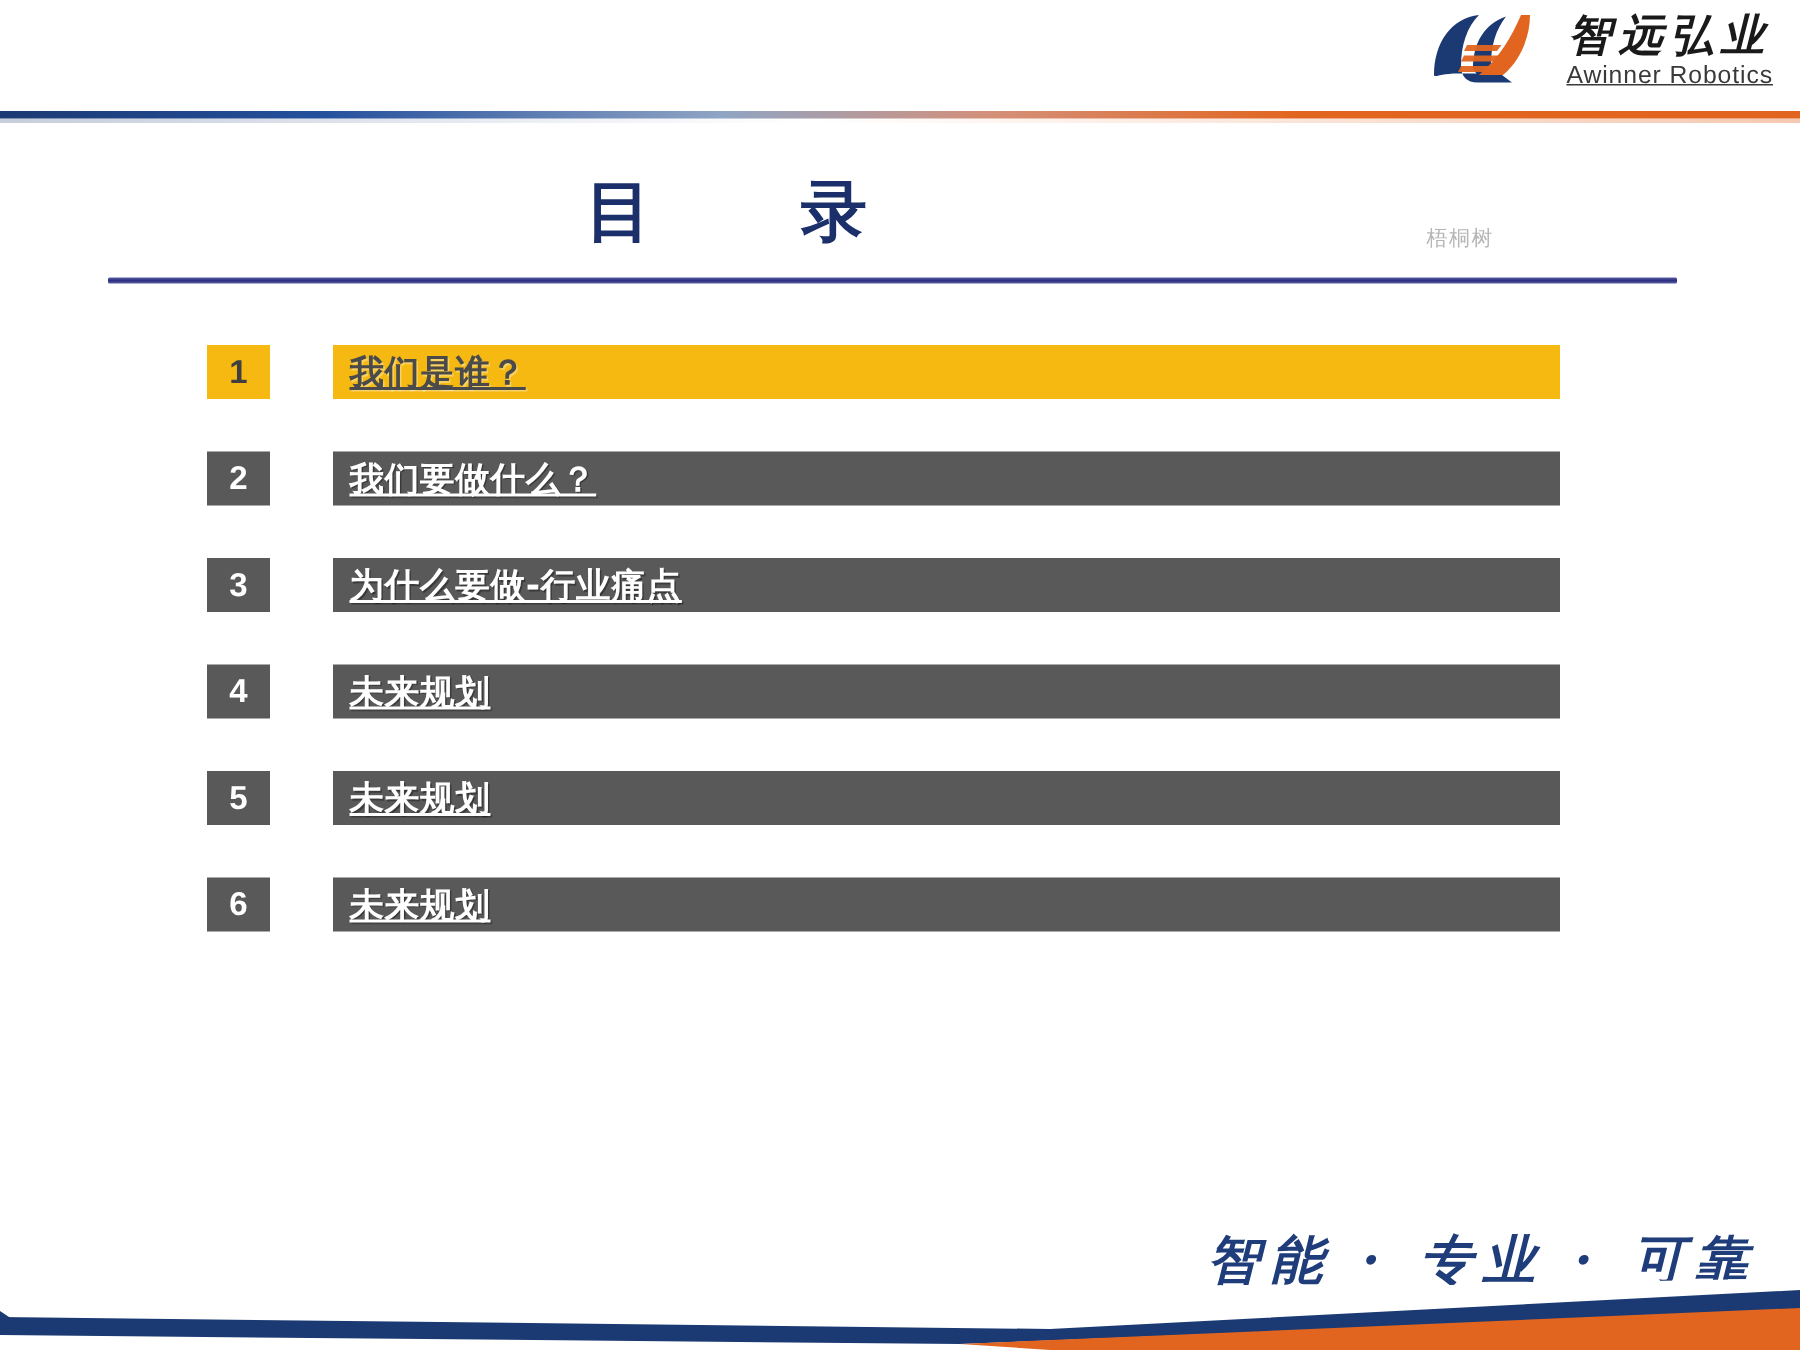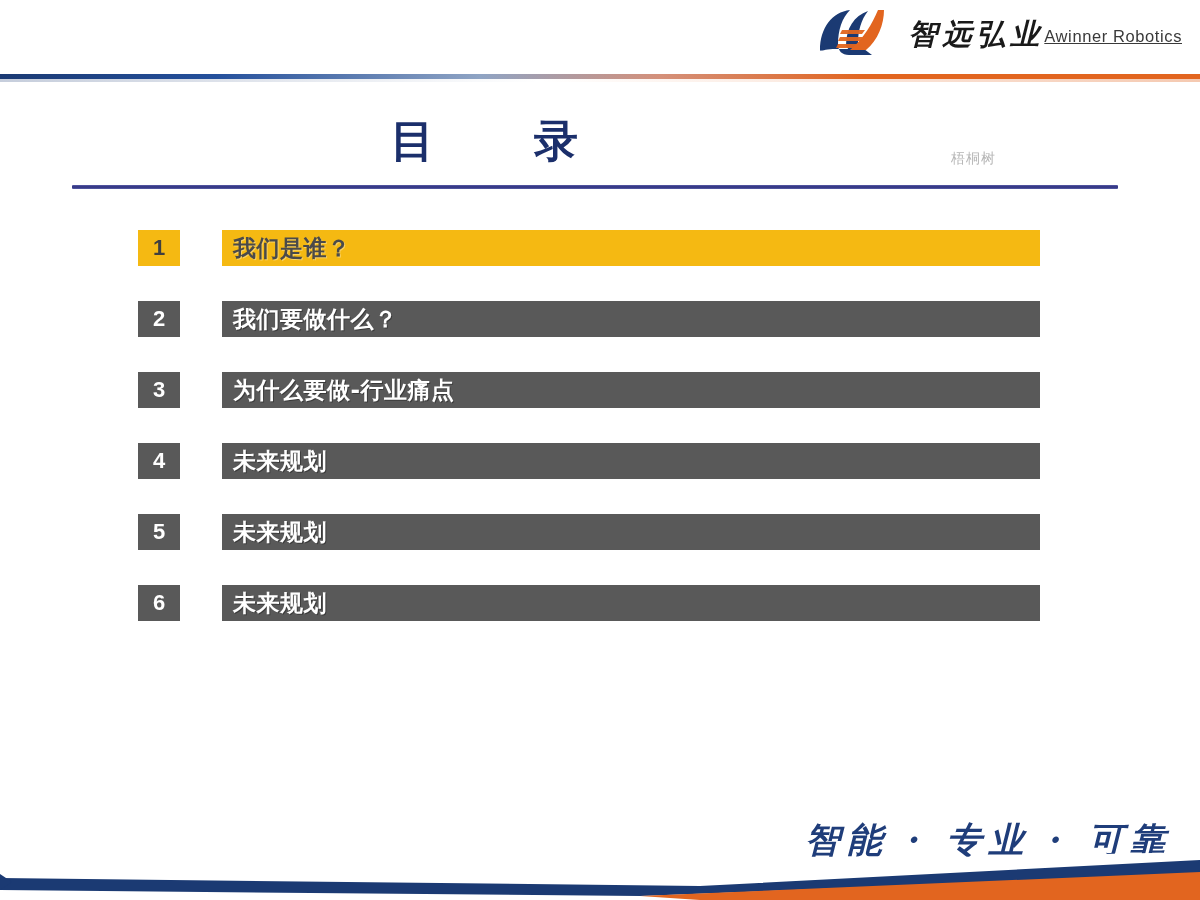--- a/index.html
+++ b/index.html
@@ -14,21 +14,21 @@
   
   .header {
     position:absolute; top:0; left:0; width:1200px; height:78px;
     background:#ffffff;
   }
   .logo-wrap {
     position:absolute; top:6px; right:18px;
     display:flex; align-items:center; gap:10px;
   }
   .logo-mark { width:82px; height:56px; display:block; }
-  .logo-text { display:flex; flex-direction:row; align-items:center; line-height:1; }
+  .logo-text { display:flex; flex-direction:column; align-items:center; line-height:1; }
   .logo-cn {
     font-family:"DejaVu Serif", serif;
     font-size:29px; font-weight:700; color:#1a1a1a;
     letter-spacing:5px; font-style:italic;
     white-space:nowrap;
   }
   .logo-en {
     font-family:"Liberation Sans", sans-serif;
     font-size:16.5px; color:#3a3a3a; letter-spacing:0.6px;
     margin-top:4px; white-space:nowrap;text-decoration:underline;
@@ -88,20 +88,21 @@
     background:#595959;
     display:flex; align-items:center;
   }
   .bar.active { background:#f5b912; }
   .bar-label {
     font-family:"DejaVu Sans", sans-serif;
     font-size:23px; font-weight:700; color:#ffffff;
     padding-left:11px; white-space:nowrap;
     text-shadow:1px 1px 0 rgba(0,0,0,.35);
     letter-spacing:0.5px;
+    text-decoration:underline;
   }
   .bar.active .bar-label { color:#4a4a4a; text-shadow:1px 1px 0 rgba(255,255,255,.35); }
 
   
   .slogan {
     position:absolute; right:28px; bottom:36px;
     font-family:"DejaVu Serif", serif;
     font-size:35px; font-style:italic; font-weight:700;
     color:#1f3d7a;
     letter-spacing:7px;

